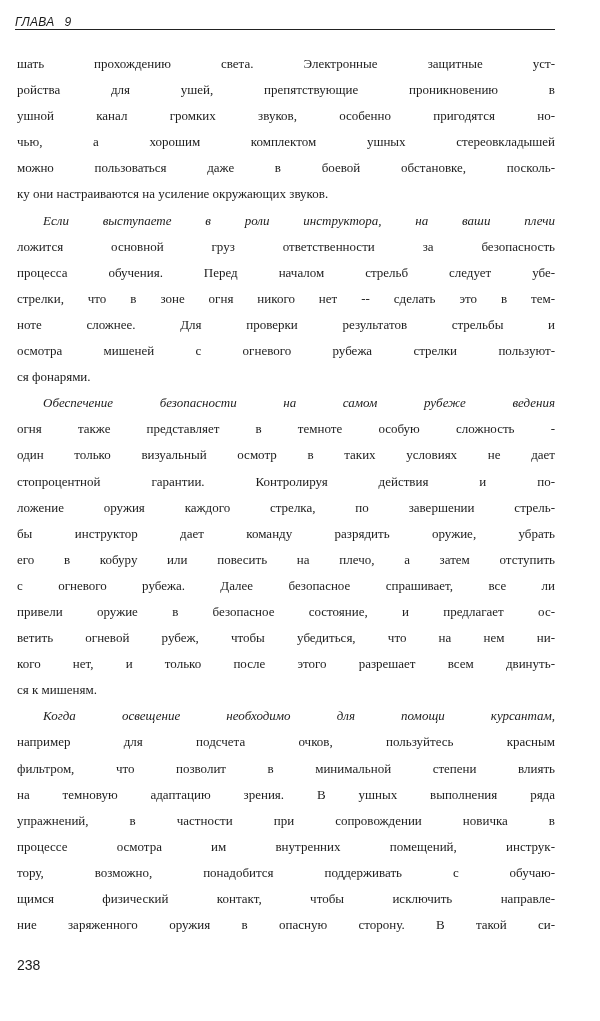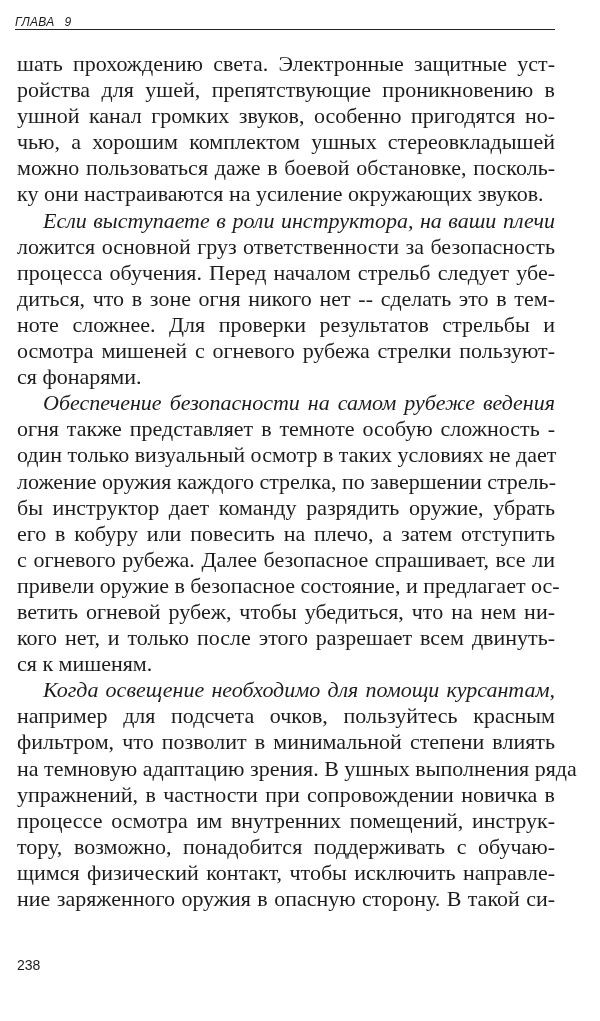--- a/index.html
+++ b/index.html
@@ -29,21 +29,21 @@
   }
   .running-head .chapter-num {
     margin-left: 10px;
   }
   .text-block {
     position: absolute;
     left: 17px;
     top: 51px;
     width: 538px;
     font-family: "Liberation Serif", serif;
-    font-size: 22px;
+    font-size: 13px;
     line-height: 26.1px;
     color: #1c1c1c;
   }
   .line {
     display: block;
     white-space: nowrap;
     text-align: justify;
     text-align-last: justify;
     height: 26.1px;
   }
@@ -78,30 +78,31 @@
     <span class="line">ушной канал громких звуков, особенно пригодятся но-</span>
     <span class="line">чью, а хорошим комплектом ушных стереовкладышей</span>
     <span class="line">можно пользоваться даже в боевой обстановке, посколь-</span>
     <span class="line last">ку они настраиваются на усиление окружающих звуков.</span>
   </div>
 
   <div>
     <span class="line indent">Если выступаете в роли инструктора, на ваши плечи</span>
     <span class="line">ложится основной груз ответственности за безопасность</span>
     <span class="line">процесса обучения. Перед началом стрельб следует убе-</span>
-    <span class="line">диться, что в зоне огня никого нет -- сделать это в тем-</span>
+    <span class="line">стрелки, что в зоне огня никого нет -- сделать это в тем-</span>
     <span class="line">ноте сложнее. Для проверки результатов стрельбы и</span>
     <span class="line">осмотра мишеней с огневого рубежа стрелки пользуют-</span>
     <span class="line last">ся фонарями.</span>
   </div>
 
   <div>
     <span class="line indent">Обеспечение безопасности на самом рубеже ведения</span>
     <span class="line">огня также представляет в темноте особую сложность -</span>
     <span class="line">один только визуальный осмотр в таких условиях не дает</span>
+    <span class="line">стопроцентной гарантии. Контролируя действия и по-</span>
     <span class="line">ложение оружия каждого стрелка, по завершении стрель-</span>
     <span class="line">бы инструктор дает команду разрядить оружие, убрать</span>
     <span class="line">его в кобуру или повесить на плечо, а затем отступить</span>
     <span class="line">с огневого рубежа. Далее безопасное спрашивает, все ли</span>
     <span class="line">привели оружие в безопасное состояние, и предлагает ос-</span>
     <span class="line">ветить огневой рубеж, чтобы убедиться, что на нем ни-</span>
     <span class="line">кого нет, и только после этого разрешает всем двинуть-</span>
     <span class="line last">ся к мишеням.</span>
   </div>
 

